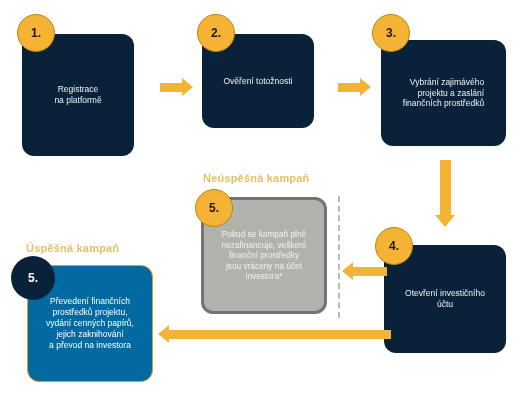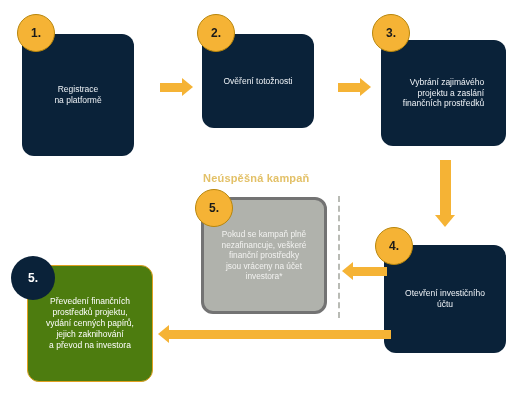--- a/index.html
+++ b/index.html
@@ -34,21 +34,21 @@
     padding: 0 8px;
     white-space: pre-line;
   }
 
   .node-navy {
     background: #0a2239;
     color: #eef2f6;
     font-size: 8.5px;
   }
   .node-gold {
-    background: #4d7c0f;
+    background: #0369a1;
     color: #ffffff;
     border: 1px solid #e0a020;
     font-size: 8.5px;
   }
   .node-grey {
     background: #b0b2ac;
     color: #f2f2f0;
     border: 3px solid #737373;
     font-size: 8.3px;
   }
@@ -200,20 +200,21 @@
   </div>
   <div class="badge badge-gold" style="left:195px; top:189px; width:38px; height:38px;">
     <span>5.</span>
   </div>
 
   <div class="arrow arrow-left" style="left:342px; top:262px;">
     <div class="arrow-head-left"></div>
     <div class="arrow-shaft-h" style="width:34px;"></div>
   </div>
 
+  <div class="caption" style="left:26px; top:234px;">Úspěšná kampaň</div>
 
   <div class="node node-gold" style="left:27px; top:265px; width:126px; height:117px;">
     <span class="node-text">Převedení finančních
 prostředků projektu,
 vydání cenných papírů,
 jejich zaknihování
 a převod na investora</span>
   </div>
   <div class="badge badge-navy" style="left:11px; top:256px; width:44px; height:44px;">
     <span>5.</span>

